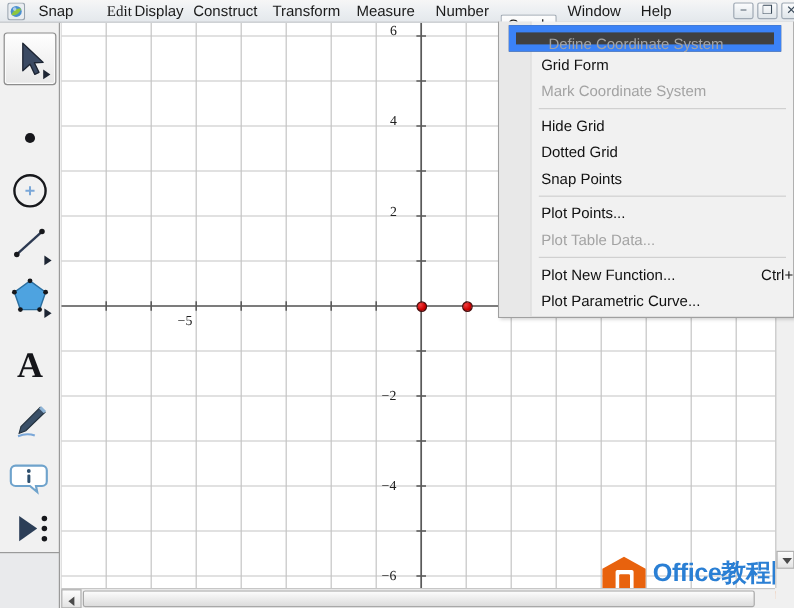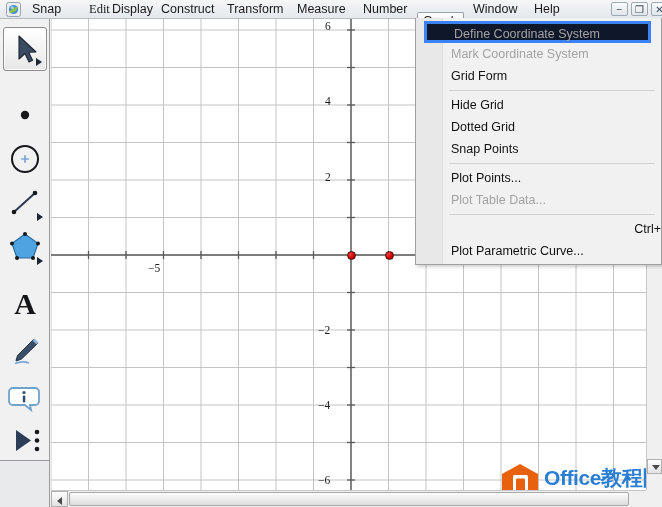--- a/index.html
+++ b/index.html
@@ -250,22 +250,22 @@
     padding-left: 35px;
     padding-right: 8px;
     font-size: 12.5px;
     color: #111111;
     white-space: nowrap;
     box-sizing: border-box;
     cursor: default;
   }
   .dd-item.disabled { color: #a3a3a3; }
   .dd-item.hl {
-    border: 3px solid #3b82f6;
-    background: #0f172a;
+    border: 6px solid #3b82f6;
+    background: #404040;
     box-sizing: border-box;
     line-height: 20px;
     margin-left: 8px;
     padding-left: 27px;
     width: calc(100% - 18px);
   }
   .dd-shortcut {
     position: absolute;
     right: 0px; top: 0;
     font-size: 12.5px;
@@ -475,28 +475,28 @@
     <div class="sb-btn" style="left:0;top:440px;width:15px;height:15px;">
       <div class="arrow-glyph" style="left:4px;top:5px;border-left:4px solid transparent;border-right:4px solid transparent;border-top:5px solid #4a4a4a;"></div>
     </div>
   </div>
   <div id="resize-grip"></div>
 
   <div id="dropdown">
     <div id="dd-gutter"></div>
     <div class="dd-body" id="dd-body">
         <div class="dd-item disabled hl"><span>Define Coordinate System</span></div>
+        <div class="dd-item"><span>Grid Form</span></div>
         <div class="dd-item disabled"><span>Mark Coordinate System</span></div>
-        <div class="dd-item"><span>Grid Form</span></div>
         <div class="dd-sep"></div>
         <div class="dd-item"><span>Hide Grid</span></div>
         <div class="dd-item"><span>Dotted Grid</span></div>
         <div class="dd-item"><span>Snap Points</span></div>
         <div class="dd-sep"></div>
         <div class="dd-item"><span>Plot Points...</span></div>
         <div class="dd-item disabled"><span>Plot Table Data...</span></div>
         <div class="dd-sep"></div>
-        <div class="dd-item"><span class="dd-shortcut">Ctrl+</span></div>
+        <div class="dd-item"><span>Plot New Function...</span><span class="dd-shortcut">Ctrl+</span></div>
         <div class="dd-item"><span>Plot Parametric Curve...</span></div>
       </div>
   </div>
 
 </div>
 
 </body></html>

